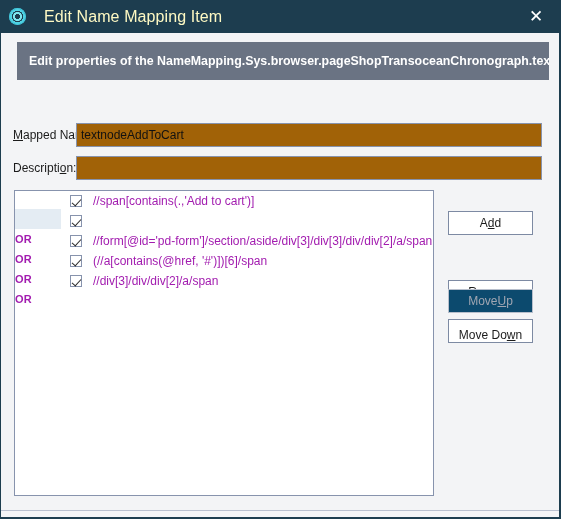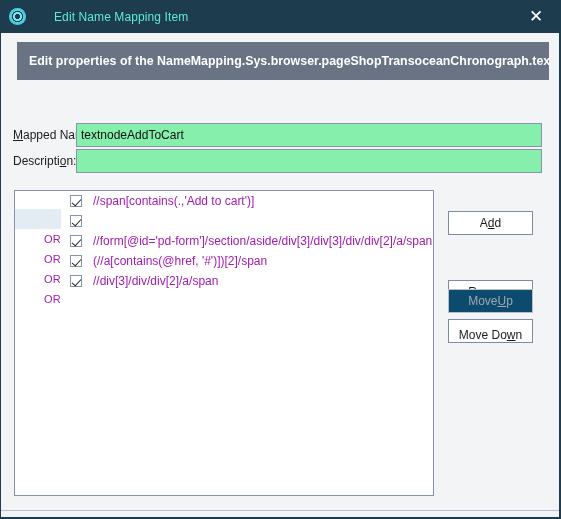--- a/index.html
+++ b/index.html
@@ -41,23 +41,23 @@
   .title-icon {
     width: 17px;
     height: 17px;
     border-radius: 50%;
     background:
       radial-gradient(circle at 50% 50%, #1d3d4f 0 2.4px, #7fe6ef 2.6px 4.4px, #1d3d4f 4.6px 5.6px, #4fd3e3 5.8px 7.4px, #2aa7bd 7.6px 8.5px);
     box-shadow: inset 0 0 0 1px #46c6da;
     flex: 0 0 auto;
   }
   .title-text {
-    margin-left: 28px;
-    color: #5eead4;
-    font-size: 12px;
+    margin-left: 18px;
+    color: #fef9c3;
+    font-size: 16px;
     letter-spacing: .1px;
     white-space: nowrap;
     flex: 1 1 auto;
   }
   .title-close {
     width: 46px;
     height: 33px;
     display: flex;
     align-items: center;
     justify-content: center;
@@ -95,38 +95,38 @@
 
   .field-row {
     position: absolute;
     left: 0;
     right: 0;
     height: 24px;
     display: flex;
     align-items: center;
   }
   .field-row.mapped { top: 90px; }
-  .field-row.descr  { top: 116px; }
+  .field-row.descr  { top: 123px; }
 
   .field-label {
     width: 72px;
     text-align: left;
     padding-left: 12px;
     box-sizing: border-box;
     font-size: 12px;
     color: #1b1b1b;
     white-space: nowrap;
   }
   .field-label u { text-decoration: underline; }
 
   .field-input {
     height: 24px;
     box-sizing: border-box;
     border: 1px solid #8793ad;
-    background: #86efac;
+    background: #a16207;
     font-family: "Liberation Sans", sans-serif;
     font-size: 12px;
     color: #111111;
     padding: 0 4px;
     outline: none;
   }
   .field-row.mapped .field-input { width: 466px; margin-left: 3px; }
   .field-row.descr  .field-input { width: 466px; margin-left: 3px; }
 
   
@@ -144,22 +144,22 @@
   .list-row {
     display: flex;
     align-items: center;
     height: 20px;
     font-size: 12px;
     color: #a21caf;
   }
   .list-row .or-cell {
     width: 46px;
     min-width: 46px;
-    text-align: right;
-    font-weight: normal;
+    text-align: left;
+    font-weight: bold;
     font-size: 11px;
     letter-spacing: .3px;
     box-sizing: border-box;
     height: 20px;
     line-height: 20px;
     margin-top: 36px;
   }
   .list-row.first .or-cell {
     background: #e4ecf3;
   }
@@ -283,21 +283,21 @@
         <div class="cb-cell">
             <span class="cb checked"></span>
           </div>
         <div class="expr-cell">//form[@id='pd-form']/section/aside/div[3]/div[3]/div/div[2]/a/span</div>
       </div>
       <div class="list-row">
         <div class="or-cell">OR</div>
         <div class="cb-cell">
             <span class="cb checked"></span>
           </div>
-        <div class="expr-cell">(//a[contains(@href, '#')])[2]/span</div>
+        <div class="expr-cell">(//a[contains(@href, '#')])[6]/span</div>
       </div>
       <div class="list-row">
         <div class="or-cell">OR</div>
         <div class="cb-cell">
             <span class="cb checked"></span>
           </div>
         <div class="expr-cell">//div[3]/div/div[2]/a/span</div>
       </div>
     </div>
 

